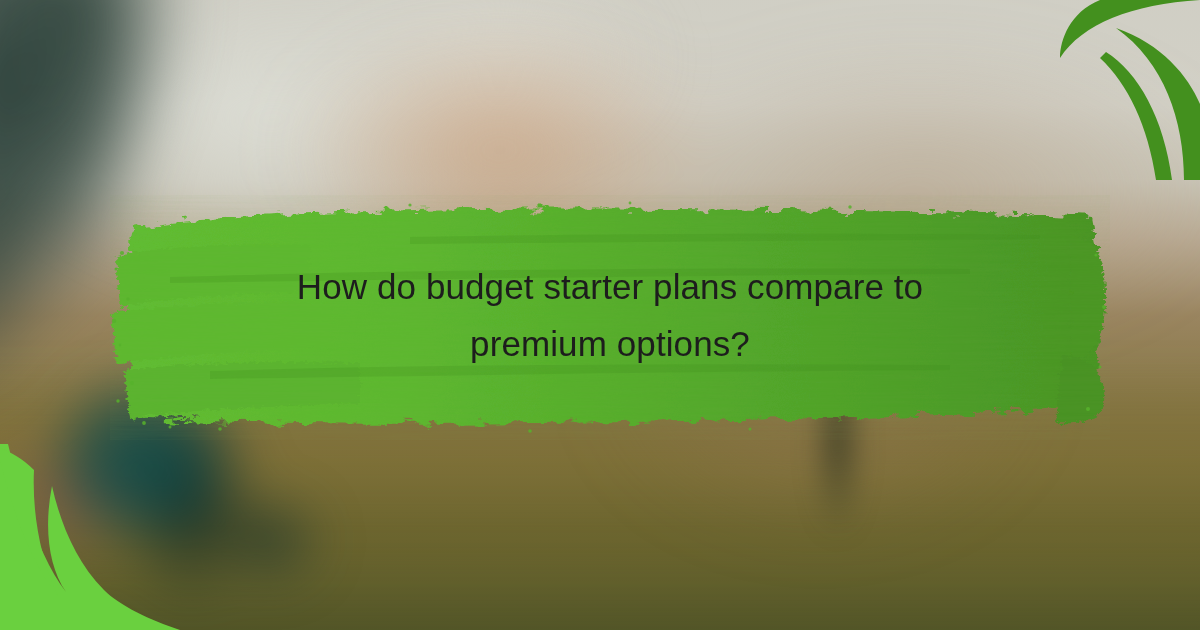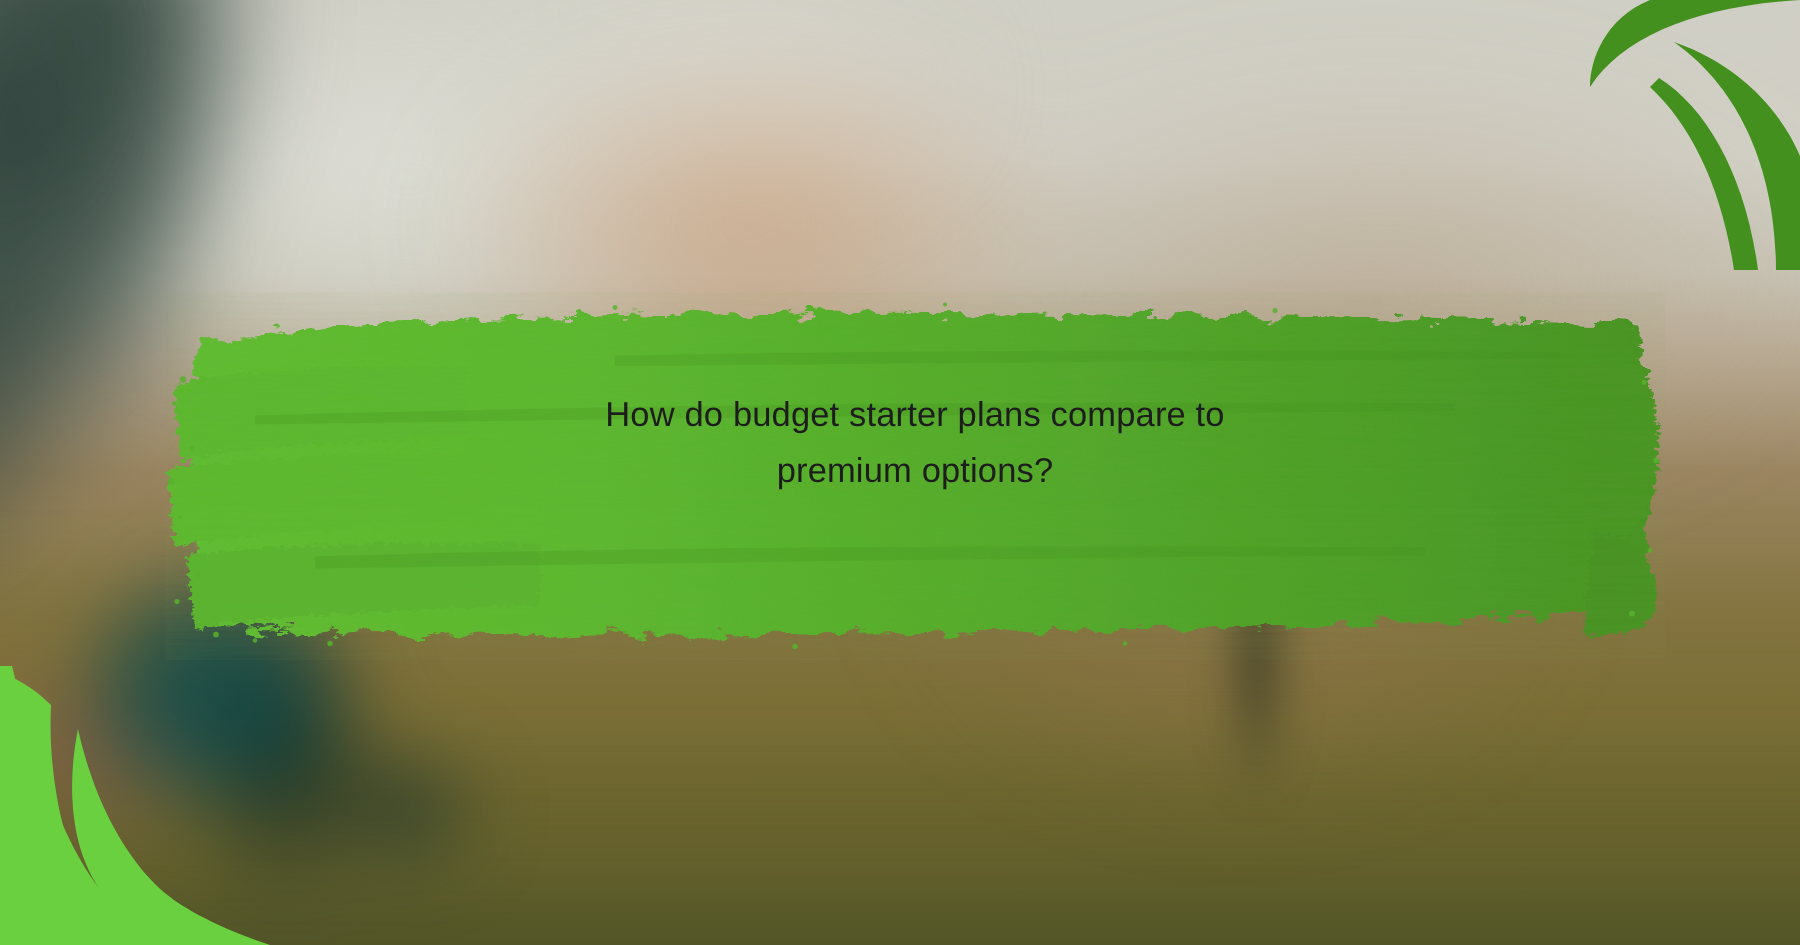--- a/index.html
+++ b/index.html
@@ -118,21 +118,21 @@
   
   .headline {
     position: absolute;
     z-index: 4;
     left: 150px;
     top: 258px;
     width: 920px;
     text-align: center;
     color: #1d1d1d;
     font-family: "Liberation Sans", sans-serif;
-    font-size: 23px;
+    font-size: 35px;
     font-weight: 400;
     line-height: 1.63;
     letter-spacing: 0.1px;
     white-space: pre-line;
   }
 </style>
 </head>
 <body>
 
 <div id="card">

